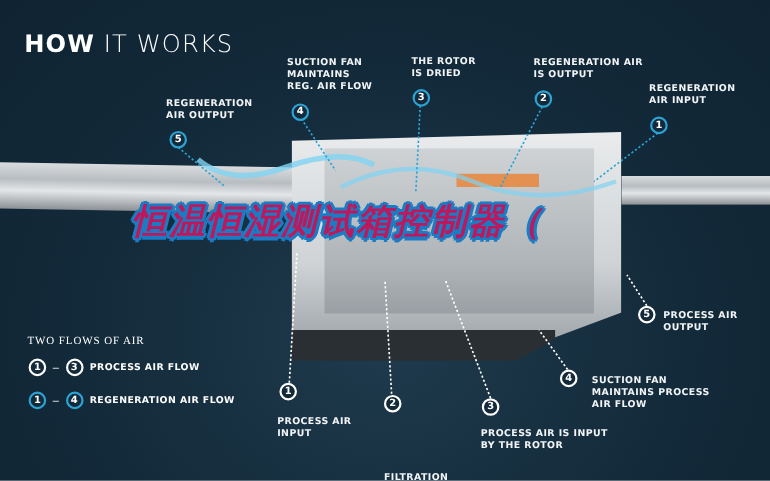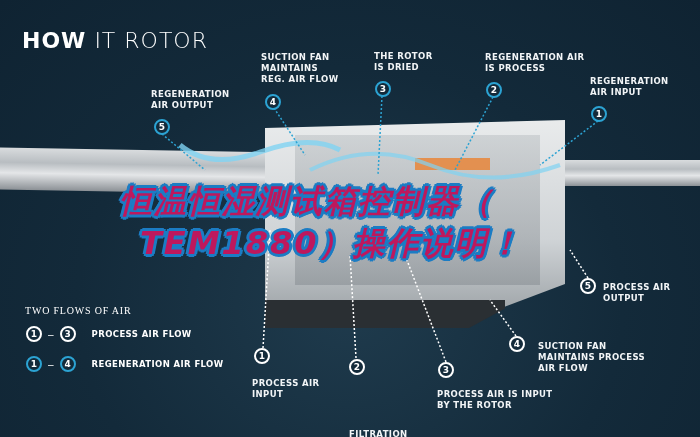--- a/index.html
+++ b/index.html
@@ -11,30 +11,30 @@
   .title b{font-weight:bold;text-align:center;}
   .lbl{font-size:8.5px;font-weight:bold;letter-spacing:0.4px;line-height:11px;white-space:pre-line;color:#f2f5f7;font-family:"DejaVu Sans", sans-serif;}
   .circ{width:16px;height:16px;border:2px solid #2ca3d3;border-radius:50%;font-size:9px;font-weight:bold;
     display:flex;align-items:center;justify-content:center;box-sizing:border-box;background:#132a3a;color:#fff;font-family:"DejaVu Sans", sans-serif;}
   .circ.w{border-color:#fff;}
   .duct{background:linear-gradient(180deg,#d9dcde 0%,#b8bdc1 35%,#e4e6e8 60%,#8c9196 100%);}
   .machine{background:linear-gradient(180deg,#e9ebec 0%,#cfd3d6 60%,#9aa0a4 100%);}
   .legend-title{left:25px;top:305px;font-size:10px;letter-spacing:0.8px;font-family:Liberation Serif, serif;}
   .legend-row{display:flex;align-items:center;gap:6px;}
   .legend-row .dash{font-size:10px;}
-  .legend-row .text{font-size:8.5px;font-weight:bold;letter-spacing:0.4px;margin-left:10px;font-family:"DejaVu Sans", sans-serif;}
+  .legend-row .text{font-size:8.5px;font-weight:bold;letter-spacing:0.4px;font-family:"DejaVu Sans", sans-serif;}
   .overlay{left:120px;top:180px;font-size:32px;font-weight:bold;font-style:italic;color:#be185d;line-height:42px;
     text-shadow:-3px 0 #1b7cc4,3px 0 #1b7cc4,0 -3px #1b7cc4,0 3px #1b7cc4,-2px -2px #1b7cc4,2px 2px #1b7cc4,-2px 2px #1b7cc4,2px -2px #1b7cc4;
     font-family:"DejaVu Sans", sans-serif;letter-spacing:2px;}
   svg{position:absolute;left:0;top:0;}
 </style>
 </head>
 <body>
 
-<div class="abs title"><b>HOW</b><span> IT ROTOR</span></div>
+<div class="abs title"><b>HOW</b><span> IT WORKS</span></div>
 
 <div class="abs duct" style="left:0;top:150px;width:290px;height:42px;transform:skewY(1deg);"></div>
 <div class="abs duct" style="left:565px;top:160px;width:135px;height:26px;"></div>
 <div class="abs machine" style="left:265px;top:120px;width:300px;height:200px;clip-path:polygon(0 4%,100% 0,100% 82%,68% 100%,0 100%);"></div>
 <div class="abs" style="left:295px;top:135px;width:245px;height:150px;background:linear-gradient(180deg,#bfc4c7,#8a9095);opacity:0.6;"></div>
 <div class="abs" style="left:415px;top:158px;width:75px;height:12px;background:#e8863a;opacity:0.85;"></div>
 <div class="abs" style="left:265px;top:300px;width:240px;height:28px;background:#2a2f33;clip-path:polygon(0 0,100% 0,100% 30%,85% 100%,0 100%);"></div>
 
 <svg width="700" height="437">
   <path d="M180 145 Q210 170 260 152 T340 150" stroke="#7fd3f2" stroke-width="5" fill="none" opacity="0.8"></path>
@@ -59,21 +59,21 @@
 AIR OUTPUT</div>
 <div class="abs circ" style="left:154px;top:119px;">5</div>
 <div class="abs lbl" style="left:261px;top:52px;">SUCTION FAN
 MAINTAINS
 REG. AIR FLOW</div>
 <div class="abs circ" style="left:265px;top:94px;">4</div>
 <div class="abs lbl" style="left:374px;top:51px;">THE ROTOR
 IS DRIED</div>
 <div class="abs circ" style="left:375px;top:81px;">3</div>
 <div class="abs lbl" style="left:485px;top:52px;">REGENERATION AIR
-IS PROCESS</div>
+IS OUTPUT</div>
 <div class="abs circ" style="left:486px;top:82px;">2</div>
 <div class="abs lbl" style="left:590px;top:76px;">REGENERATION
 AIR INPUT</div>
 <div class="abs circ" style="left:591px;top:106px;">1</div>
 
 <div class="abs circ w" style="left:254px;top:348px;">1</div>
 <div class="abs lbl" style="left:252px;top:378px;">PROCESS AIR
 INPUT</div>
 <div class="abs circ w" style="left:349px;top:359px;">2</div>
 <div class="abs lbl" style="left:349px;top:389px;margin-top:40px;">FILTRATION</div>
@@ -97,14 +97,13 @@
 </div>
 <div class="abs legend-row" style="left:26px;top:356px;">
   <div class="circ">1</div>
   <span class="dash">–</span>
   <div class="circ">4</div>
   <span class="text">REGENERATION AIR FLOW</span>
 </div>
 
 <div class="abs overlay">
   <div>恒温恒湿测试箱控制器（</div>
-  <div style="margin-left:20px;">TEM1880）操作说明！</div>
 </div>
 
 </body></html>

